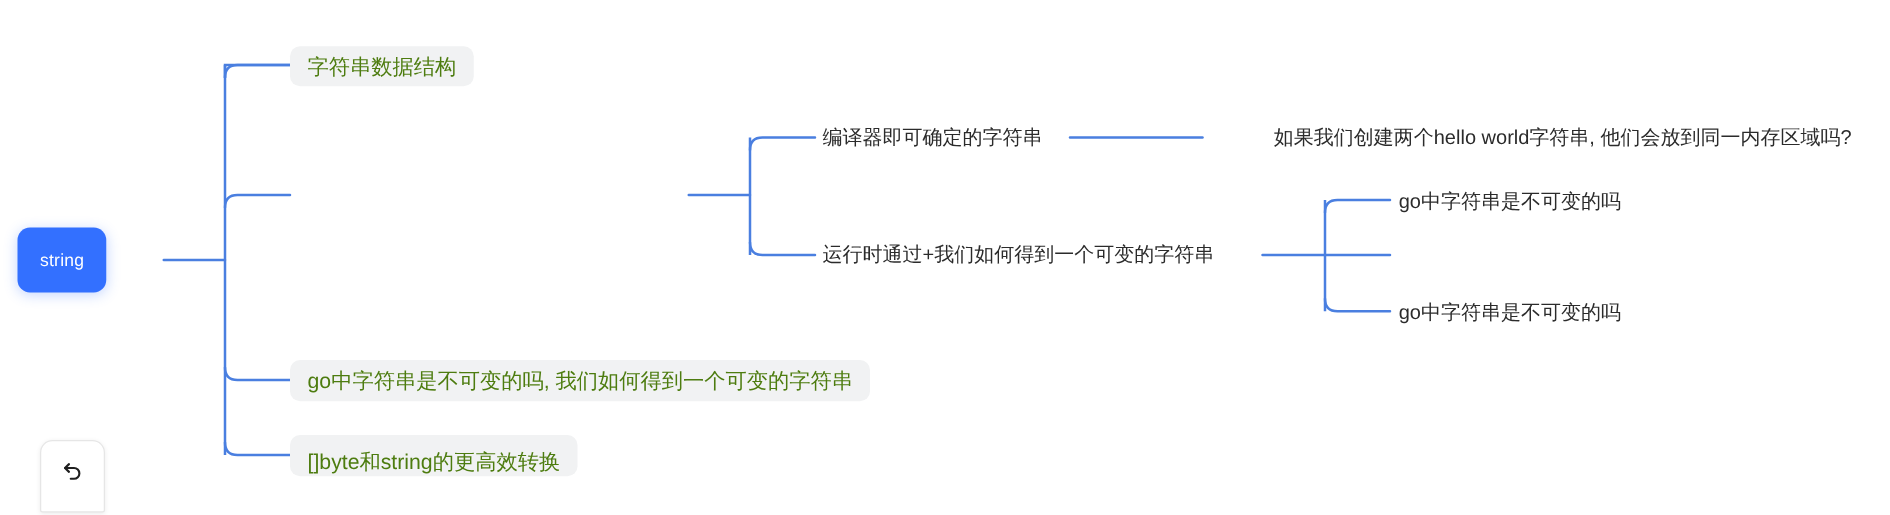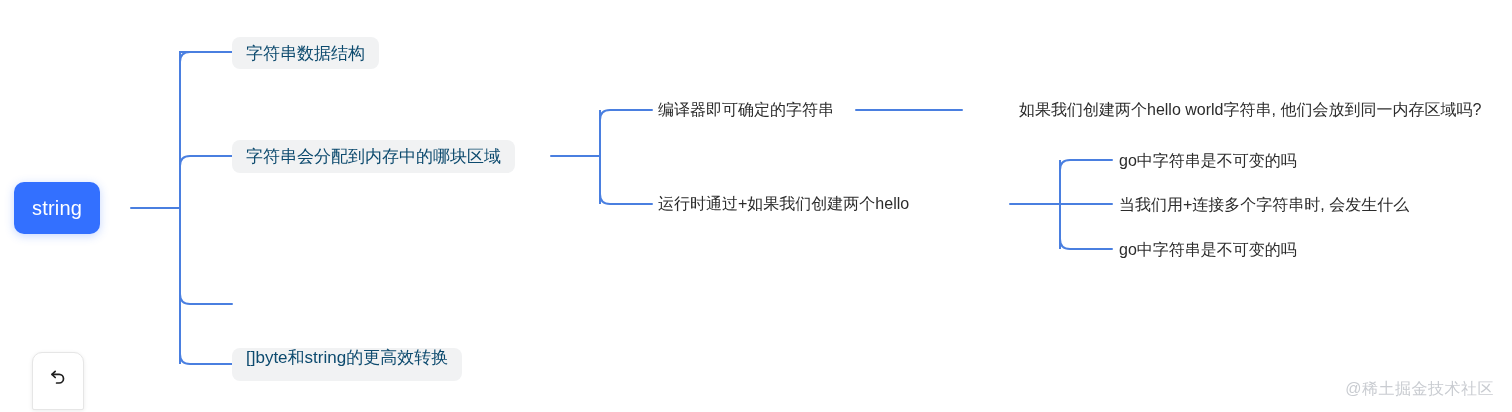--- a/index.html
+++ b/index.html
@@ -29,32 +29,32 @@
     position: absolute;
     display: flex;
     align-items: center;
     box-sizing: border-box;
     white-space: nowrap;
   }
   .node-root {
     background: #3370FF;
     color: #ffffff;
     border-radius: 10px;
-    font-size: 20px;
+    font-size: 14px;
     padding: 0 18px;
     box-shadow: 0 2px 10px rgba(51,112,255,0.28);
     letter-spacing: 0.2px;
     align-items: center;
   }
   .node-boxed {
     background: #F1F2F3;
-    color: #0c4a6e;
+    color: #4d7c0f;
     border-radius: 8px;
     font-size: 17px;
-    padding: 12px 14px;
+    padding: 0 14px;
   }
   .node-plain {
     background: transparent;
     color: #2b2b2b;
     font-size: 16px;
     padding: 0;
   }
   .undo-btn {
     position: absolute;
     left: 32px;
@@ -116,57 +116,53 @@
   </svg>
 
   <div class="node node-root" style="left:14px; top:182px; height:52px;">
     <span>string</span>
   </div>
 
   <div class="node node-boxed" style="left:232px; top:37px; height:32px;">
     <span>字符串数据结构</span>
   </div>
 
-  <div class="node node-boxed" style="left:232px; top:140px; height:33px;">
-    <span>字符串会分配到内存中的哪块区域</span>
+
+  <div class="node node-boxed" style="left:232px; top:288px; height:33px;">
+    <span>go中字符串是不可变的吗, 我们如何得到一个可变的字符串</span>
   </div>
-
 
   <div class="node node-boxed" style="left:232px; top:348px; height:33px;align-items:flex-end;">
     <span>[]byte和string的更高效转换</span>
   </div>
 
   <div class="node node-plain" style="left:658px; top:97px; height:26px;text-align:center;">
     <span>编译器即可确定的字符串</span>
   </div>
 
   <div class="node node-plain" style="left:658px; top:191px; height:26px;">
-    <span>运行时通过+如果我们创建两个hello</span>
+    <span>运行时通过+我们如何得到一个可变的字符串</span>
   </div>
 
   <div class="node node-plain" style="left:971px; top:97px; height:26px;margin-left:48px;">
     <span>如果我们创建两个hello world字符串, 他们会放到同一内存区域吗?</span>
   </div>
 
   <div class="node node-plain" style="left:1119px; top:148px; height:26px;">
     <span>go中字符串是不可变的吗</span>
   </div>
 
-  <div class="node node-plain" style="left:1119px; top:192px; height:26px;">
-    <span>当我们用+连接多个字符串时, 会发生什么</span>
-  </div>
 
   <div class="node node-plain" style="left:1119px; top:237px; height:26px;">
     <span>go中字符串是不可变的吗</span>
   </div>
 
   <div class="undo-btn">
     <span>
       <svg width="20" height="20" viewBox="0 0 20 20" xmlns="http://www.w3.org/2000/svg">
         <path d="M7.2 4.3 L4.0 7.4 L7.2 10.5" fill="none" stroke="#1f1f1f" stroke-width="1.7" stroke-linecap="round" stroke-linejoin="round"></path>
         <path d="M4.2 7.4 H11.2 a4.3 4.3 0 0 1 0 8.6 H8.6" fill="none" stroke="#1f1f1f" stroke-width="1.7" stroke-linecap="round" stroke-linejoin="round"></path>
       </svg>
     </span>
   </div>
 
-  <div class="watermark">@稀土掘金技术社区</div>
 
 </div>
 
 </body></html>

